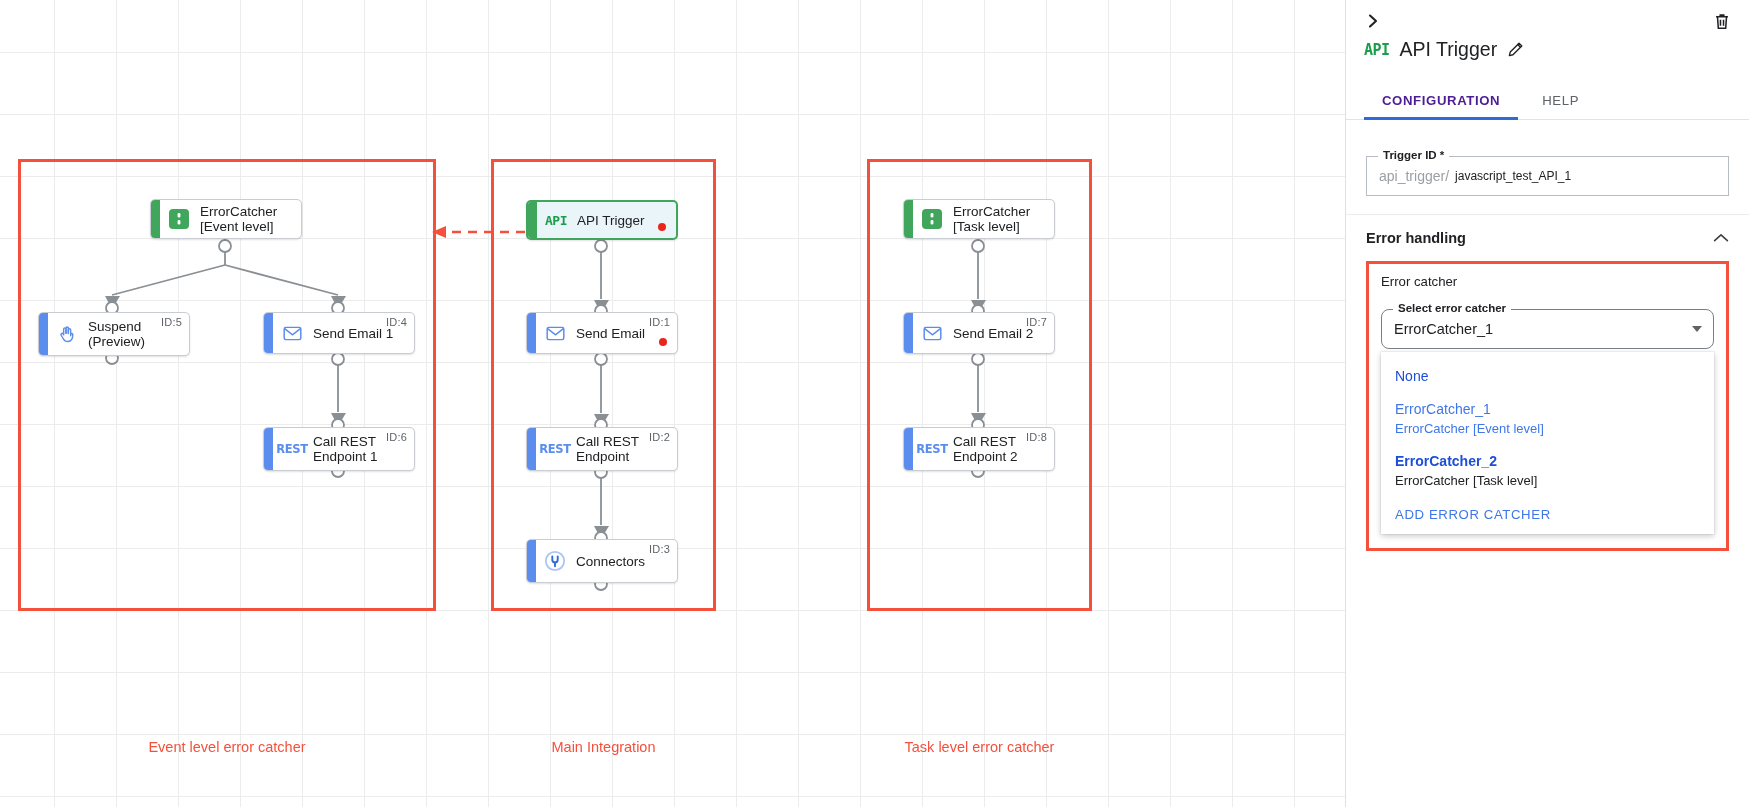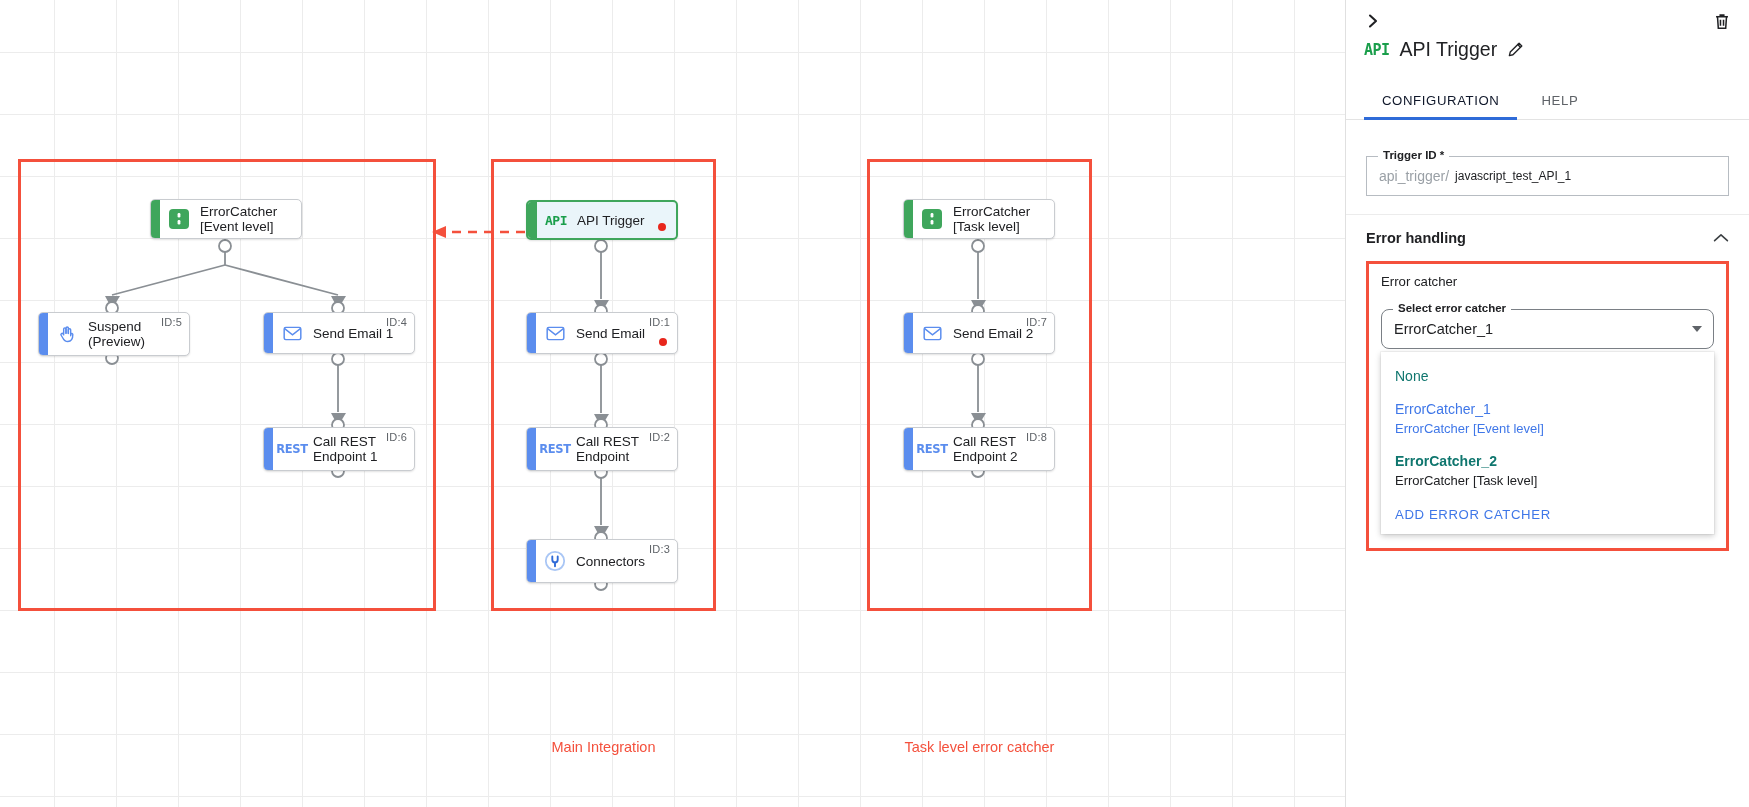--- a/index.html
+++ b/index.html
@@ -147,21 +147,21 @@
   }
   .tab {
     font-size: 13.2px;
     letter-spacing: .6px;
     color: #5f6368;
     padding: 0 18px;
     display: flex; align-items: center;
     cursor: pointer;
     position: relative;
   }
-  .tab.active { color: #0f172a; font-weight: 400; }
+  .tab.active { color: #4c1d95; font-weight: 700; }
   .tab.active::after {
     content: "";
     position: absolute; left: 0; right: 0; bottom: -1px;
     height: 3px; background: #2f6bd8;
   }
 
   .section {
     border-bottom: 1px solid #ececec;
     padding: 14px 20px 18px 20px;
   }
@@ -223,21 +223,21 @@
     border-top: 6px solid #5f6368;
   }
 
   .dropdown {
     margin-top: 3px;
     background: #fff;
     box-shadow: 0 2px 6px rgba(0,0,0,.22), 0 0 0 1px rgba(0,0,0,.04);
     padding: 8px 0 10px 0;
   }
   .dd-item { padding: 7px 14px; cursor: pointer; }
-  .dd-main { font-size: 14px; color: #0f766e; line-height: 19px; }
+  .dd-main { font-size: 14px; color: #1d4ed8; line-height: 19px; }
   .dd-sub  { font-size: 13px; color: #202124; line-height: 19px; }
   .dd-item.sel .dd-main { color: #3f77e8; }
   .dd-item.sel .dd-sub  { color: #3f77e8; }
   .dd-item.bold .dd-main { font-weight: bold; }
   .dd-action {
     padding: 10px 14px 2px 14px;
     font-size: 13.2px;
     letter-spacing: .6px;
     color: #3f77e8;
     cursor: pointer;
@@ -437,20 +437,21 @@
     <div class="node" style="left:903px; top:427px; width:152px; height:44px;">
       <div class="accent"></div>
       <div class="ico">
         <span class="rest-ico">REST</span>
       </div>
       <div class="ntitle">Call REST
 Endpoint 2</div>
       <div class="idtag">ID:8</div>
     </div>
 
+    <div class="group-label" style="left:18px; top:739px; width:418px;">Event level error catcher</div>
     <div class="group-label" style="left:491px; top:739px; width:225px;">Main Integration</div>
     <div class="group-label" style="left:867px; top:739px; width:225px;">Task level error catcher</div>
   </div>
 
   <div id="panel">
 
     <div id="panel-top">
       <div class="collapse-btn">
         <svg width="16" height="18" viewBox="0 0 16 18" fill="none" stroke="#202124" stroke-width="2.1" stroke-linecap="round" stroke-linejoin="round">
           <path d="M5 3.5 L11 9 L5 14.5"></path>

